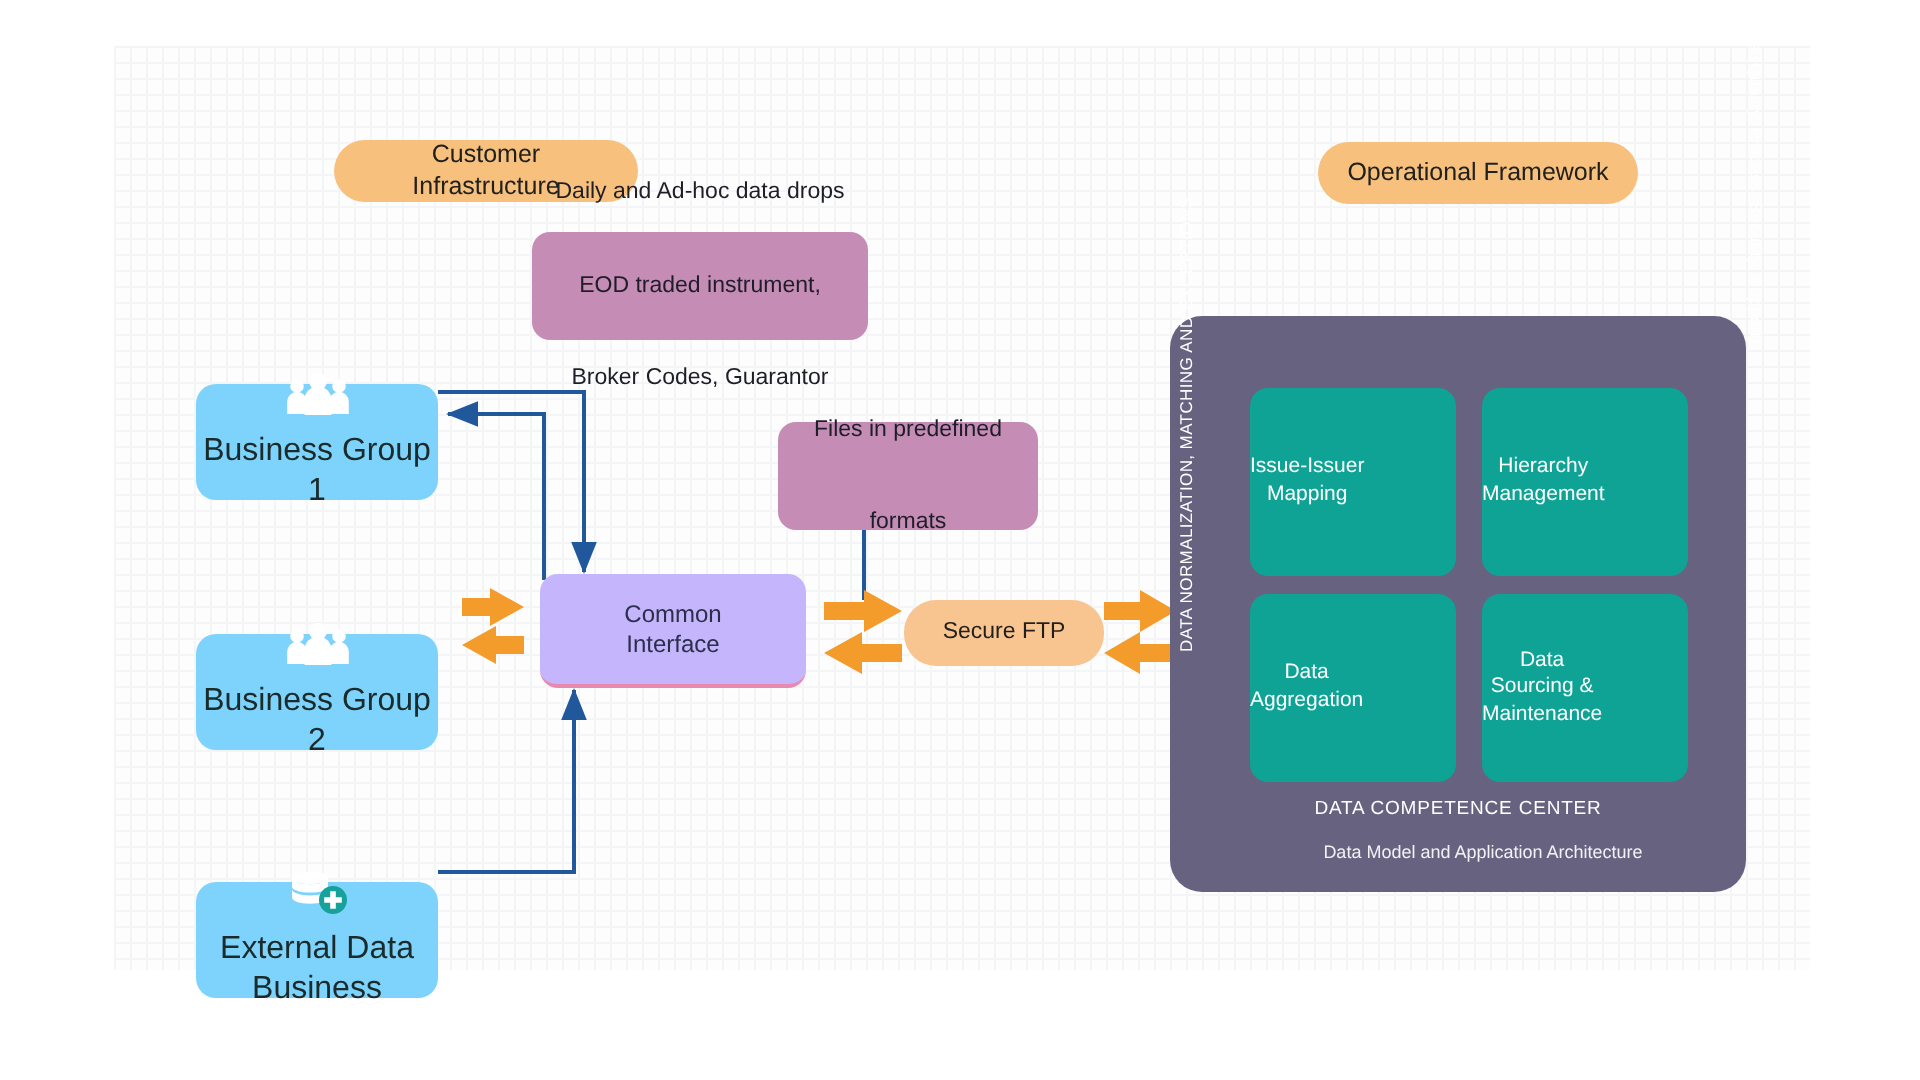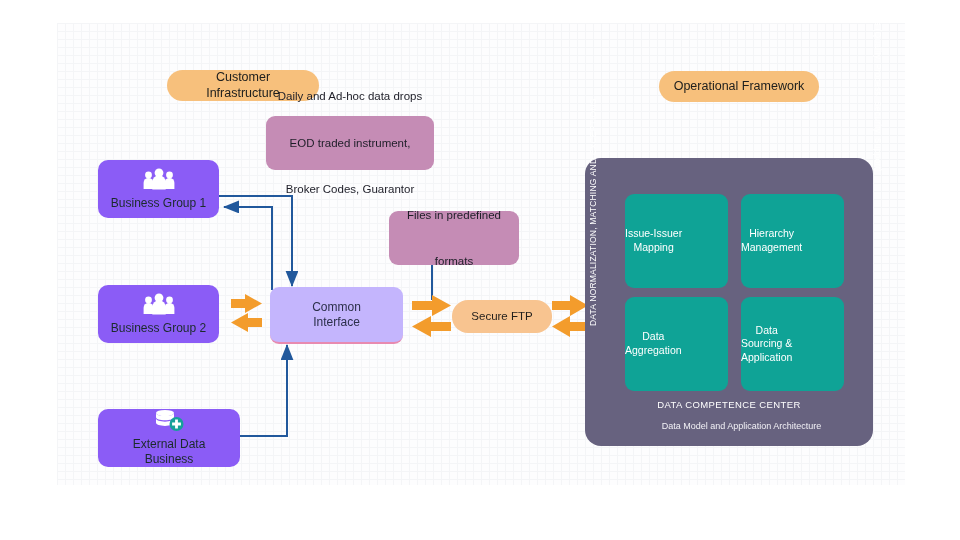--- a/index.html
+++ b/index.html
@@ -40,24 +40,25 @@
   .pill {
     background: #f7c07c;
     border-radius: 16px;
     color: #20201e;
     font-size: 12.5px;
     padding: 0 14px;
   }
 
   
   .teal {
-    background: #8b5cf6;
+    background: #7dd3fc;
     border-radius: 10px;
     color: #1b2b2b;
-    font-size: 12px;
+    font-size: 16px;
+    margin-top: 32px;
   }
   .teal .icon { margin-bottom: 2px; }
 
   
   .mauve {
     background: #c58cb5;
     border-radius: 9px;
     color: #1e1e28;
     font-size: 11.5px;
     padding: 0 8px;
@@ -215,21 +216,21 @@
         <path d="M1.6 21 v-6.2 a4.9 4.9 0 0 1 9.8 0 V21 Z" fill="#ffffff"></path>
         <circle cx="27.5" cy="7" r="3.4" fill="#ffffff"></circle>
         <path d="M22.6 21 v-6.2 a4.9 4.9 0 0 1 9.8 0 V21 Z" fill="#ffffff"></path>
         <circle cx="17" cy="4.8" r="4.4" fill="#ffffff"></circle>
         <path d="M10.3 21.5 v-7.6 a6.7 6.7 0 0 1 13.4 0 V21.5 Z" fill="#ffffff"></path>
       </svg>
     </span>
     <span>Business Group 2</span>
   </div>
 
-  <div class="node teal" style="left:98px; top:409px; width:142px; height:58px;">
+  <div class="node teal" style="left:98px; top:409px; width:121px; height:58px;">
     <span class="icon">
       <svg width="32" height="22" viewBox="0 0 32 22">
         <ellipse cx="12" cy="4" rx="9" ry="3.1" fill="#ffffff"></ellipse>
         <path d="M3 4 v4.2 c0 1.7 4 3.1 9 3.1 s9-1.4 9-3.1 V4 c0 1.7-4 3.1-9 3.1 S3 5.7 3 4 Z" fill="#ffffff"></path>
         <path d="M3 9.6 v4.2 c0 1.7 4 3.1 9 3.1 s9-1.4 9-3.1 V9.6 c0 1.7-4 3.1-9 3.1 s-9-1.4-9-3.1 Z" fill="#ffffff"></path>
         <circle cx="23.5" cy="15" r="7" fill="#16a19a"></circle>
         <path d="M22.1 10.6 h2.8 v3 h3 v2.8 h-3 v3 h-2.8 v-3 h-3 v-2.8 h3 Z" fill="#ffffff"></path>
       </svg>
     </span>
     <span>External Data</span>
@@ -270,21 +271,21 @@
       <div>
         <div>Data</div>
         <div>Aggregation</div>
       </div>
     </div>
 
     <div class="wf" style="left:156px; top:139px; width:103px; height:94px;">
       <div>
         <div>Data</div>
         <div>Sourcing &amp;</div>
-        <div>Application</div>
+        <div>Maintenance</div>
       </div>
     </div>
 
     <div class="panel-title" style="top:241px;">DATA COMPETENCE CENTER</div>
 
     <div class="panel-sub" style="top:263px;">Data Model and Application Architecture</div>
   </div>
 
 </div>
 

